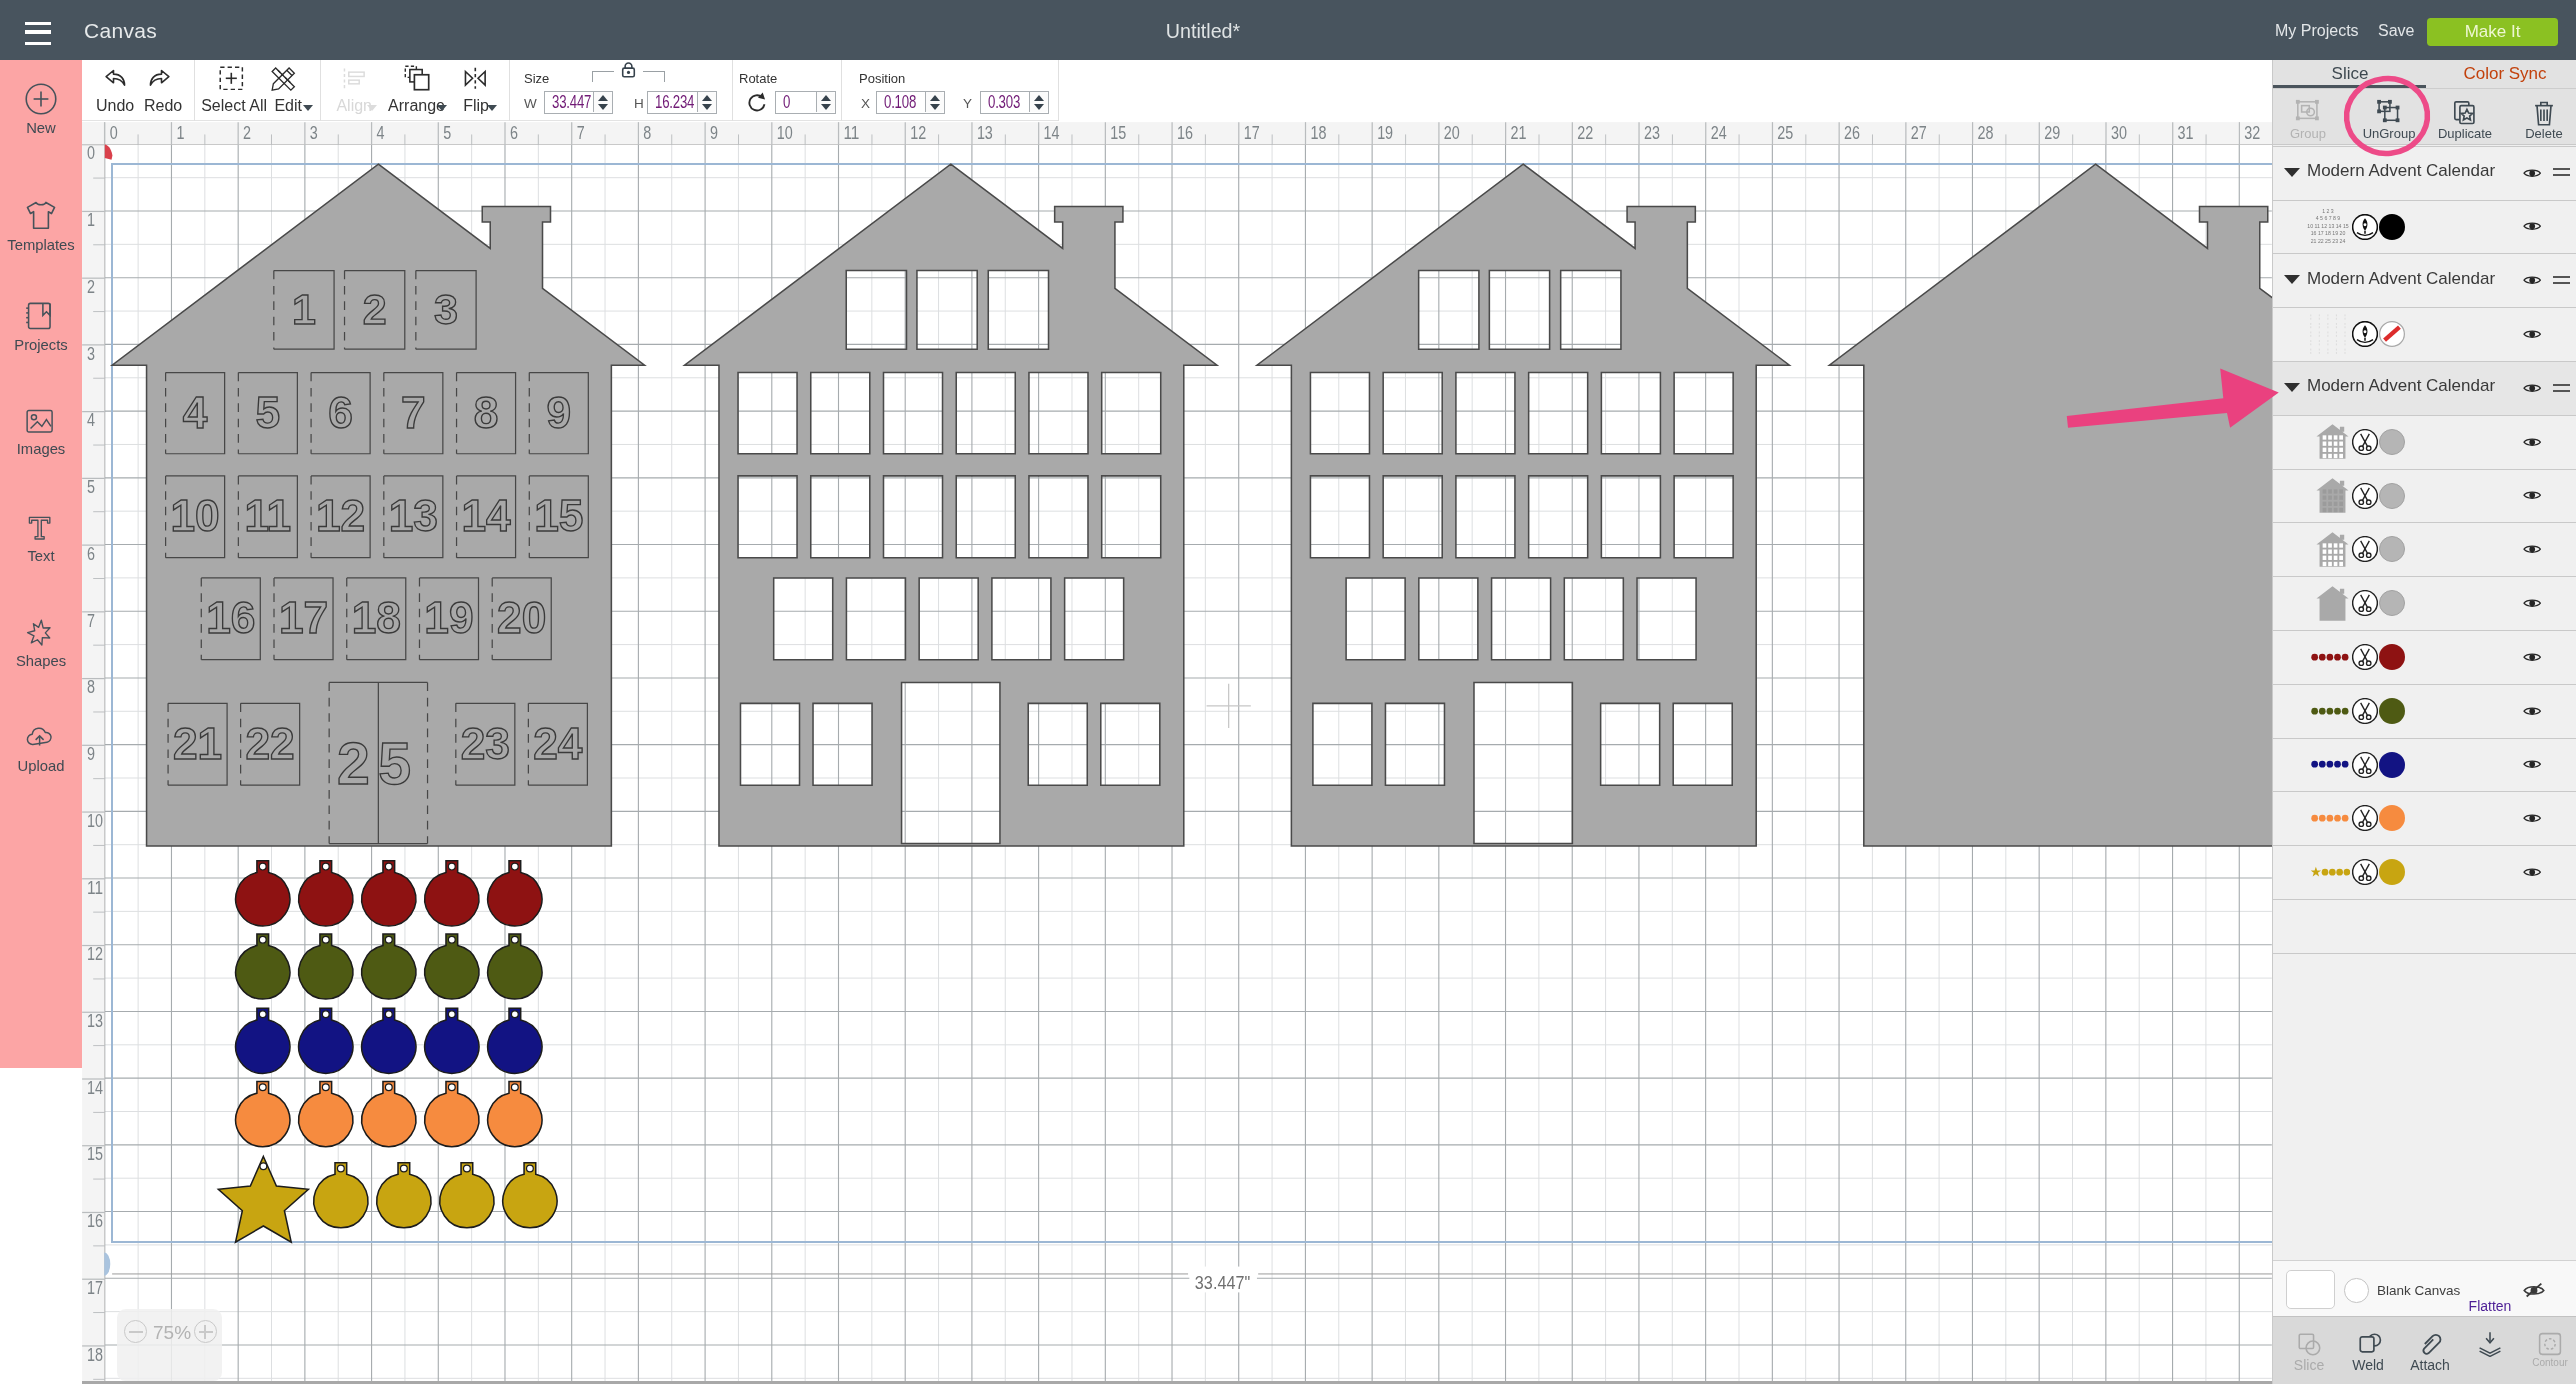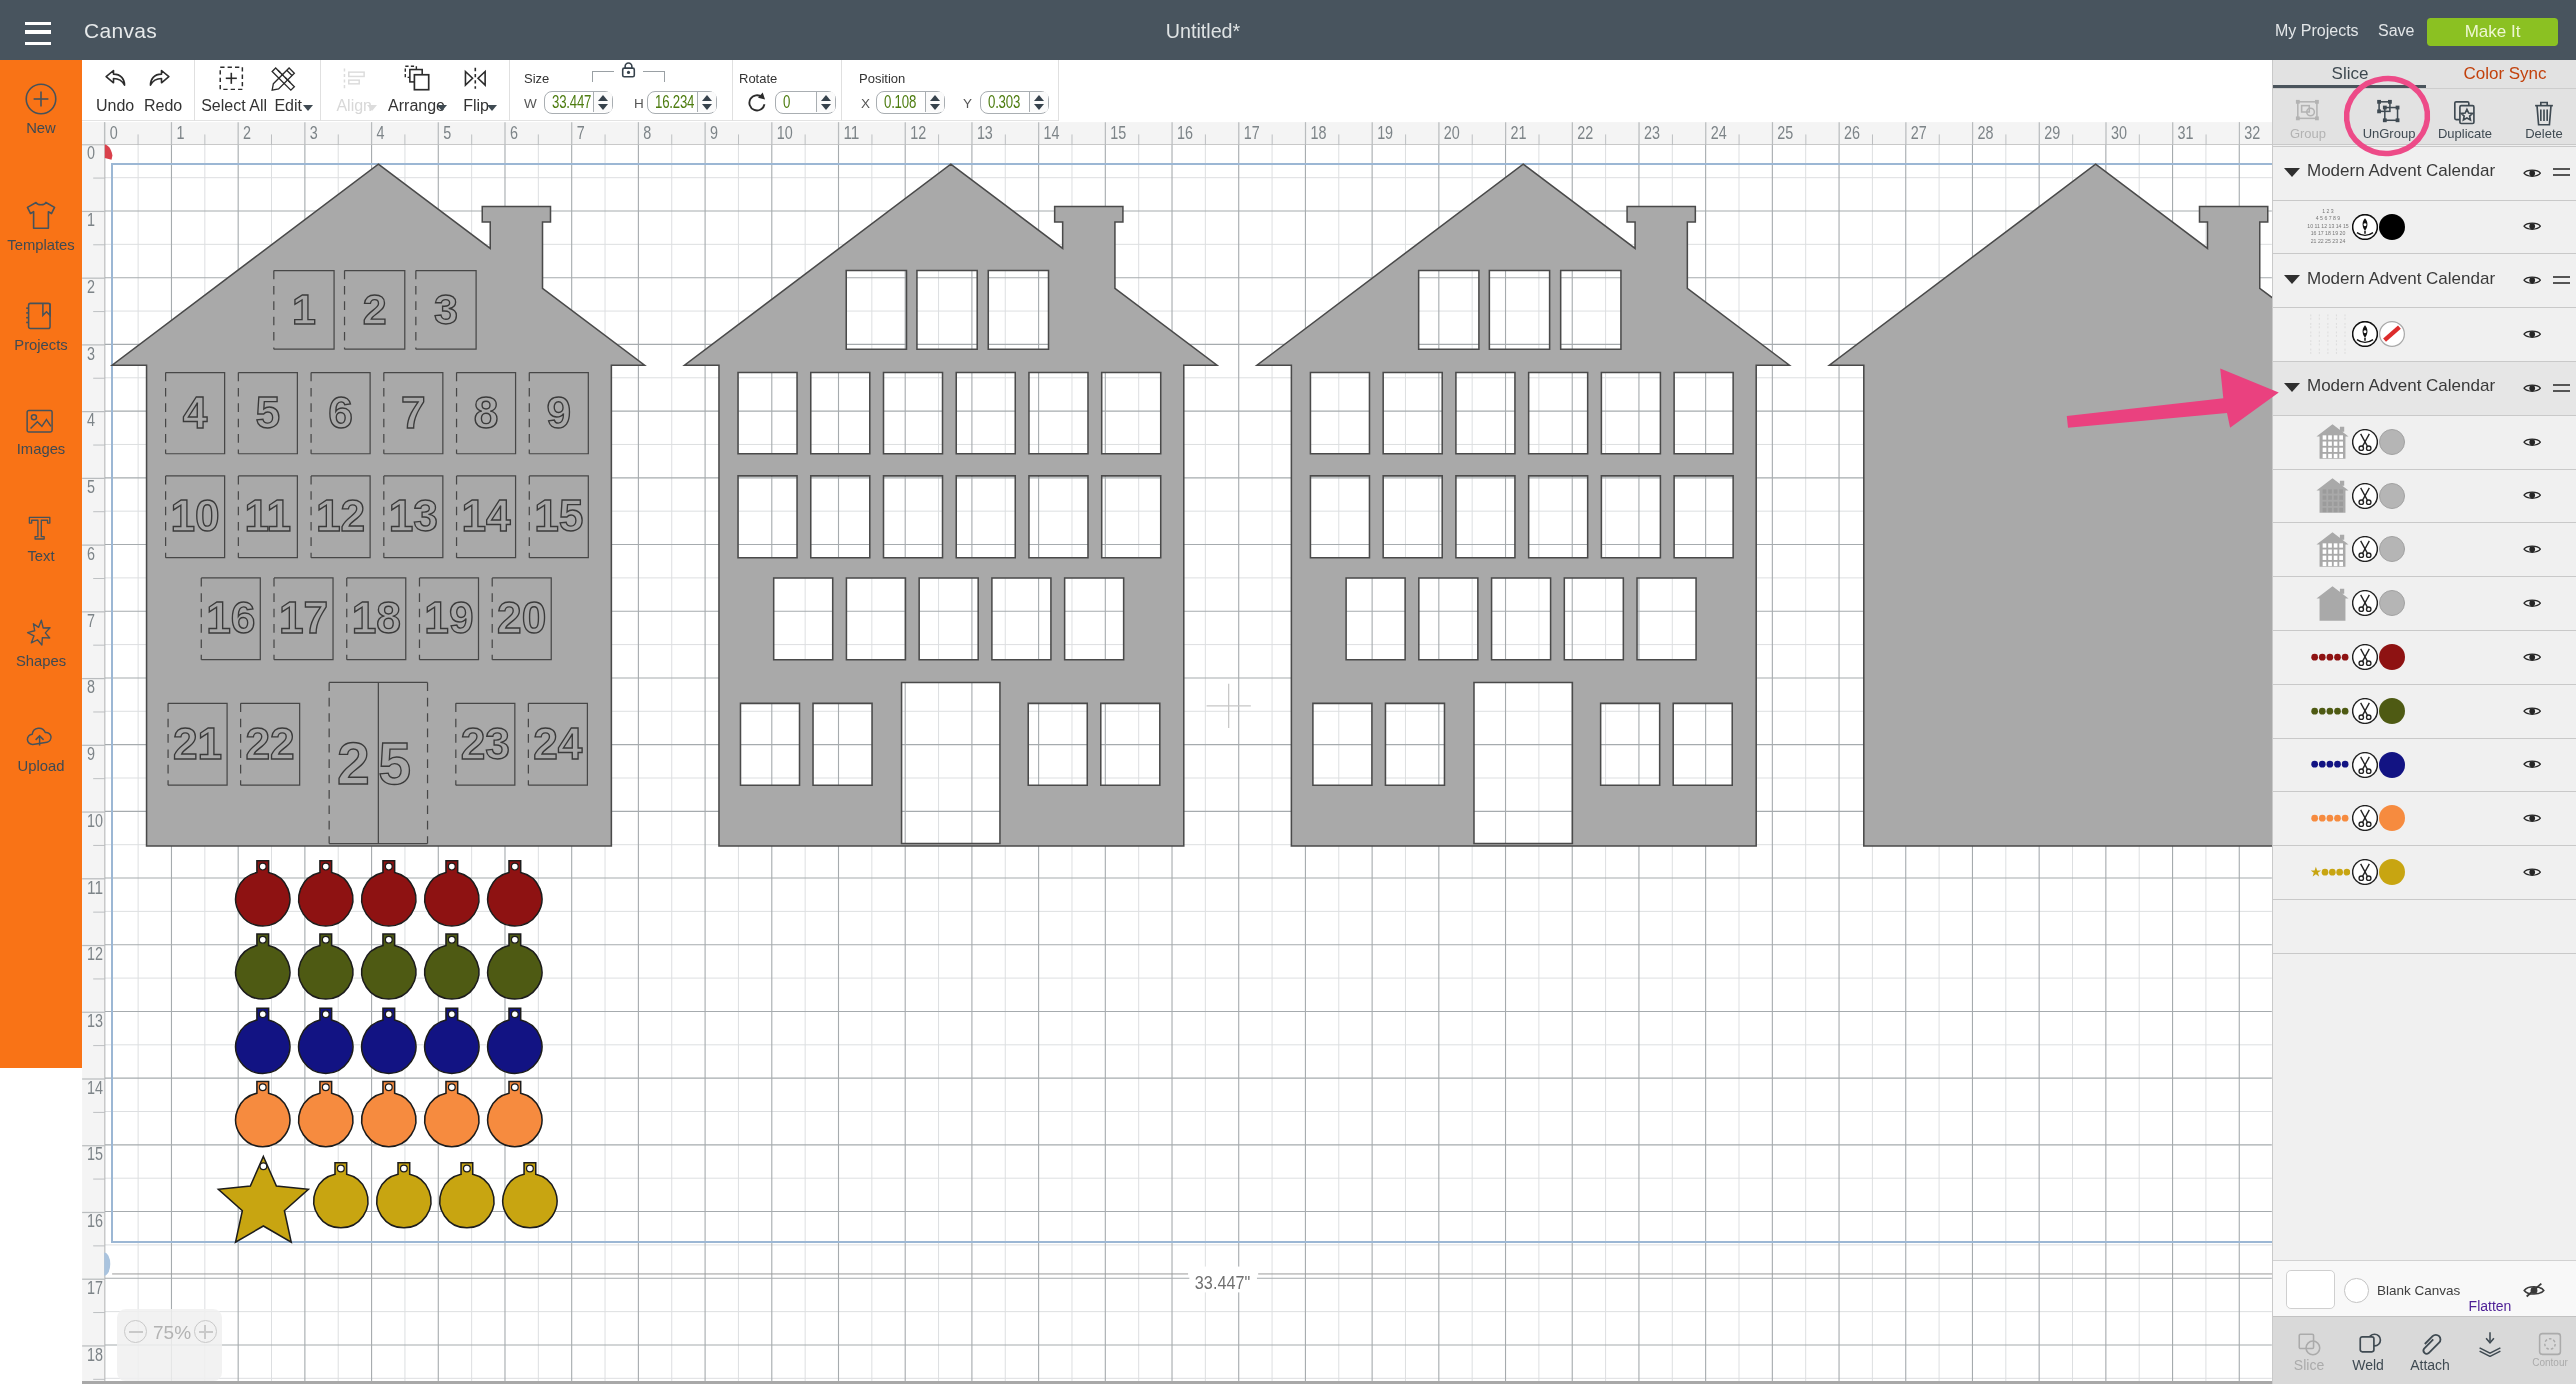--- a/index.html
+++ b/index.html
@@ -1,25 +1,25 @@
 <!DOCTYPE html>
 <html style="font-size:9.8px"><head><meta charset="utf-8"><style>
 
 *{margin:0;padding:0;box-sizing:border-box}
 html,body{width:2576px;height:1384px;overflow:hidden;font-family:"Liberation Sans",sans-serif;background:#fff}
 .abs{position:absolute}
 #topbar{position:absolute;left:0;top:0;width:2576px;height:60px;background:#48545e;z-index:20}
-#sidebar{position:absolute;left:0;top:60px;width:82px;height:1008px;background:#f97316;z-index:10}
+#sidebar{position:absolute;left:0;top:60px;width:82px;height:1008px;background:#fca5a5;z-index:10}
 #toolbar{position:absolute;left:82px;top:60px;width:976px;height:61px;background:#fff;z-index:6;border-bottom:0.6px solid #e3e3e3}
 #canvas{position:absolute;left:104px;top:144px;width:2168px;height:1240px;background:#fff;z-index:1}
 #selbox{position:absolute;left:111px;top:163px;width:2234px;height:1080px;border:2.5px solid #9cb7d4;z-index:3}
 #panel{position:absolute;left:2272px;top:60px;width:304px;height:1324px;background:#f0f0f0;z-index:30;border-left:0.6px solid #c9c9c9}
 .tb-label{position:absolute;font-size:16px;color:#333;text-align:right;white-space:nowrap}
 .tb-sep{position:absolute;top:0;width:0.6px;height:61px;background:#e0e0e0}
-.field{position:absolute;height:23px;border:1.2px solid #a9aeb2;border-radius:8px;background:#fff;font-size:18.4px;color:#4d7c0f;line-height:20px;padding-left:6.8px}
+.field{position:absolute;height:23px;border:1.2px solid #a9aeb2;border-radius:0;background:#fff;font-size:18.4px;color:#701a75;line-height:20px;padding-left:6.8px}
 .fv{display:inline-block;transform:scaleX(.72);transform-origin:0 50%;letter-spacing:-0.3px}
 .spin{position:absolute;right:0;top:0;width:19px;height:20px;border-left:1.2px solid #a9aeb2;border-radius:0 3.7px 3.7px 0;background:#fbfbfb}
 .spin:before{content:"";position:absolute;left:3.7px;top:2.5px;border-left:5.5px solid transparent;border-right:5.5px solid transparent;border-bottom:6.5px solid #36424c}
 .spin:after{content:"";position:absolute;left:3.7px;bottom:2.5px;border-left:5.5px solid transparent;border-right:5.5px solid transparent;border-top:6.5px solid #36424c}
 .sb-item{position:absolute;width:82px;text-align:center;color:#3f4a52;font-size:14.8px}
 .hdr-tri{position:absolute;left:10.5px;width:0;height:0;border-left:8px solid transparent;border-right:8px solid transparent;border-top:9.8px solid #2f2f2f}
 .hdr-txt{position:absolute;left:34px;font-size:17px;color:#3a3a3a;white-space:nowrap}
 .eq{position:absolute;left:280px;width:17px}
 .eq:before{content:"";position:absolute;left:0;top:0;width:17px;height:2.2px;background:#555}
 .eq:after{content:"";position:absolute;left:0;top:5.5px;width:17px;height:2.2px;background:#555}

